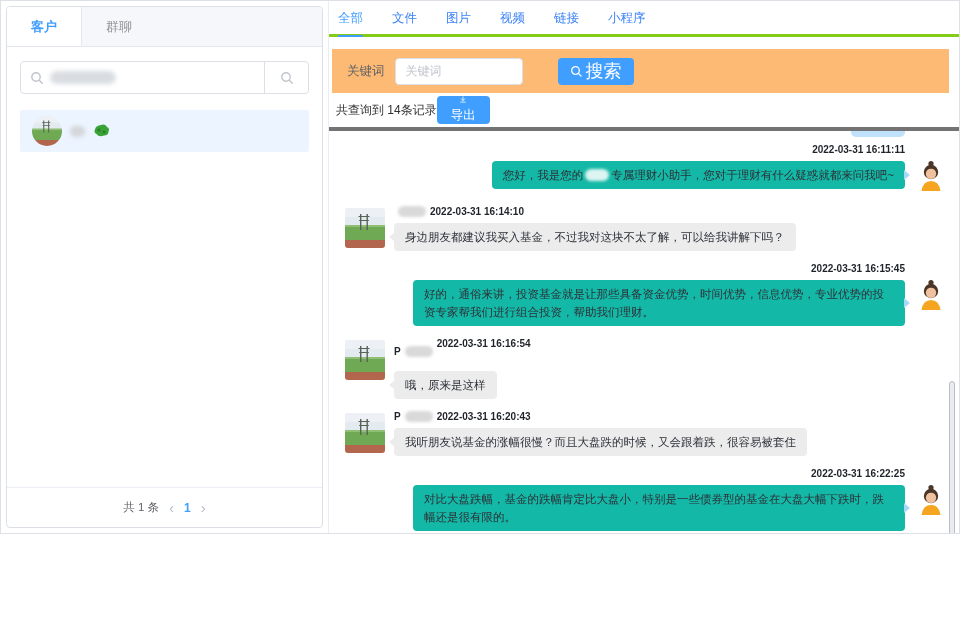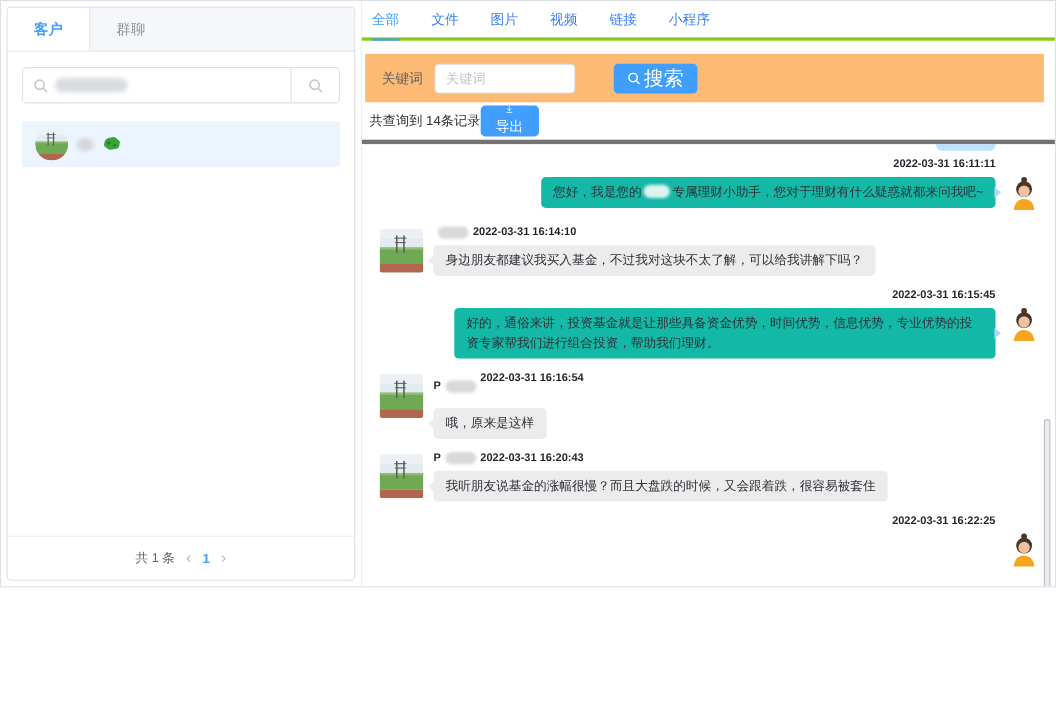--- a/index.html
+++ b/index.html
@@ -276,20 +276,21 @@
             <span class="rname-blob"></span>
             <span class="time" style="margin-bottom:0">2022-03-31 16:20:43</span>
           </div>
           <div class="bubble">我听朋友说基金的涨幅很慢？而且大盘跌的时候，又会跟着跌，很容易被套住</div>
         </div>
       </div>
 
       <div class="msg sent">
         <div class="stack">
           <div class="time">2022-03-31 16:22:25</div>
+          <div class="bubble">对比大盘跌幅，基金的跌幅肯定比大盘小，特别是一些债券型的基金在大盘大幅下跌时，跌幅还是很有限的。</div>
         </div>
         <div class="agent-avatar">
           <svg width="36" height="36" viewBox="0 0 36 36">
               <use href="#agent-person"></use>
             </svg>
         </div>
       </div>
 
       <div class="scrollbar-thumb"></div>
     </div>

